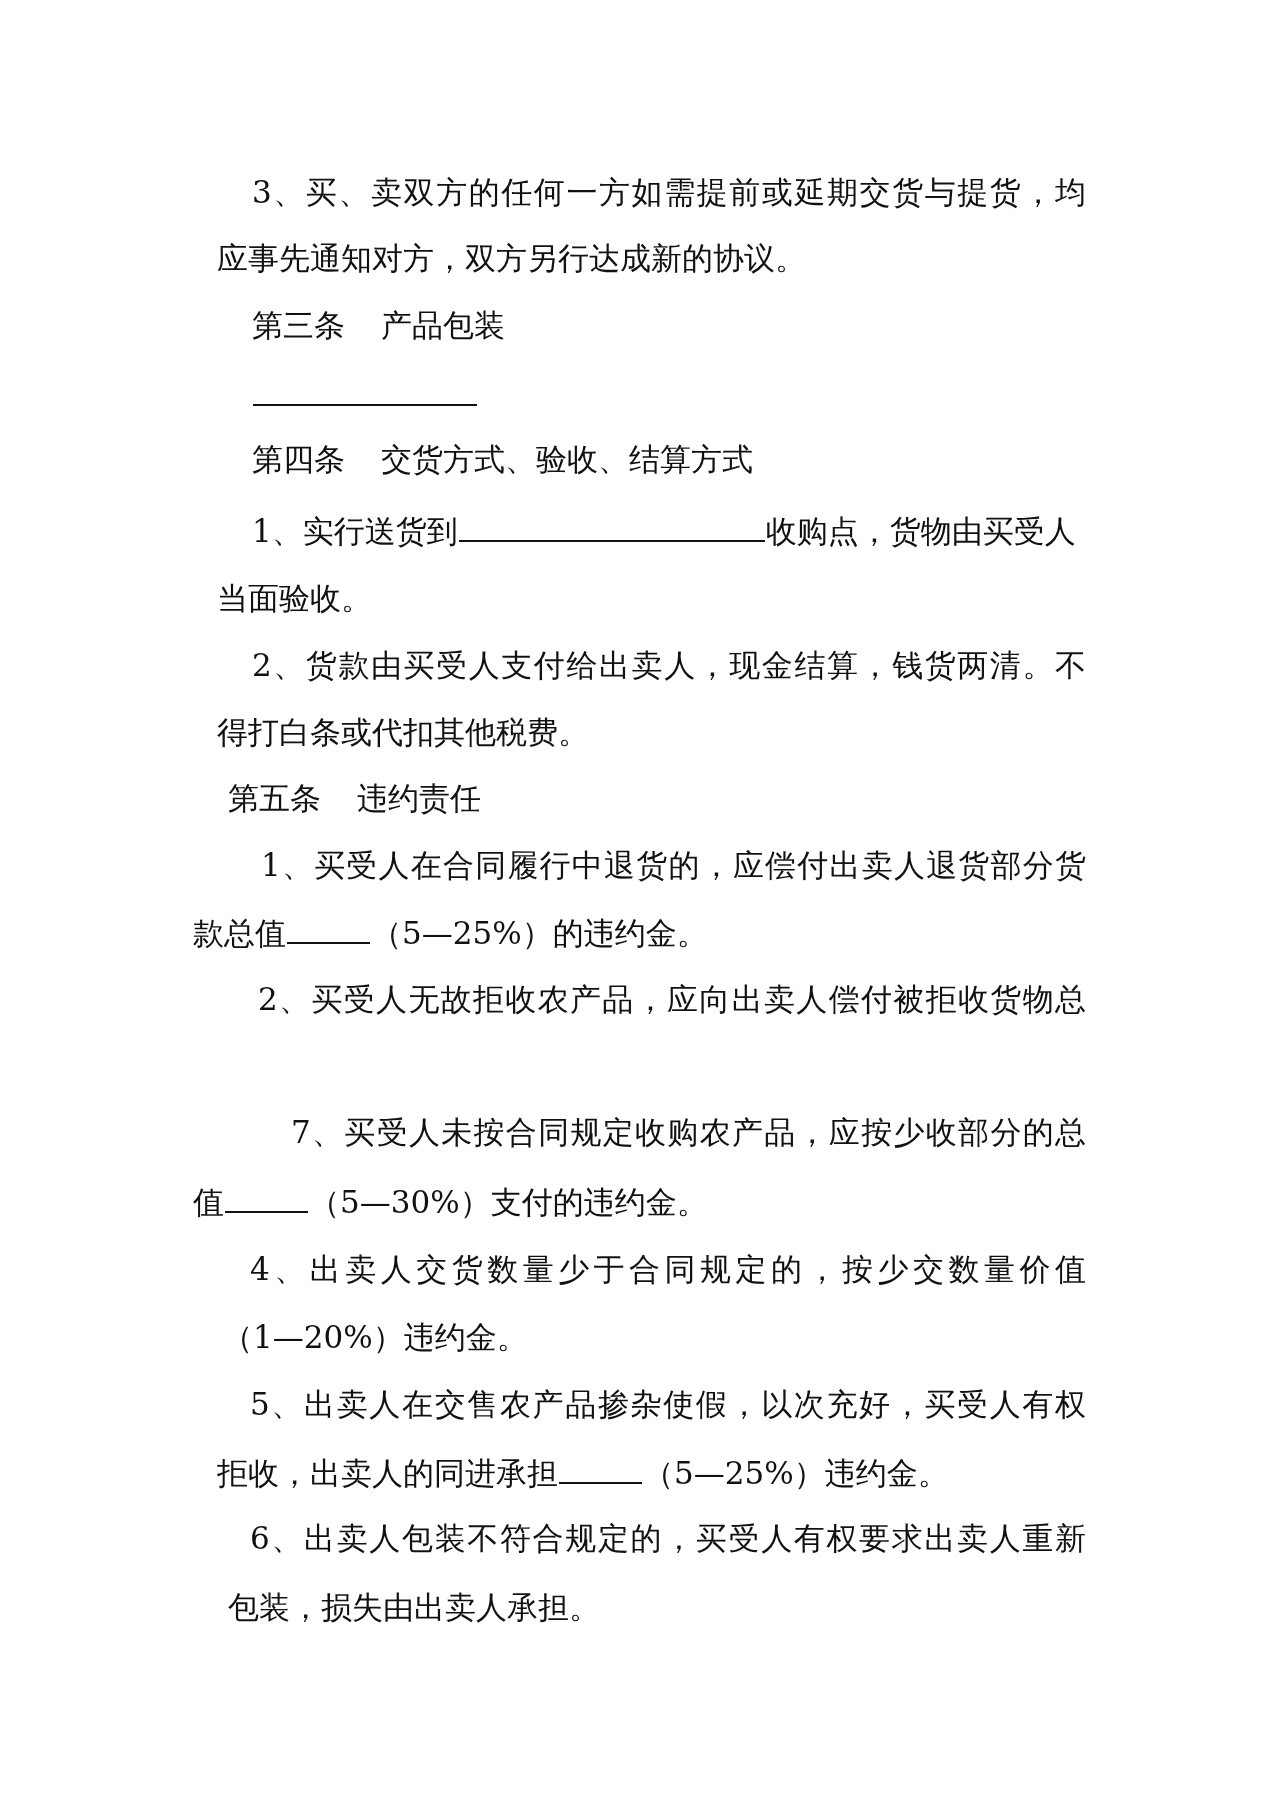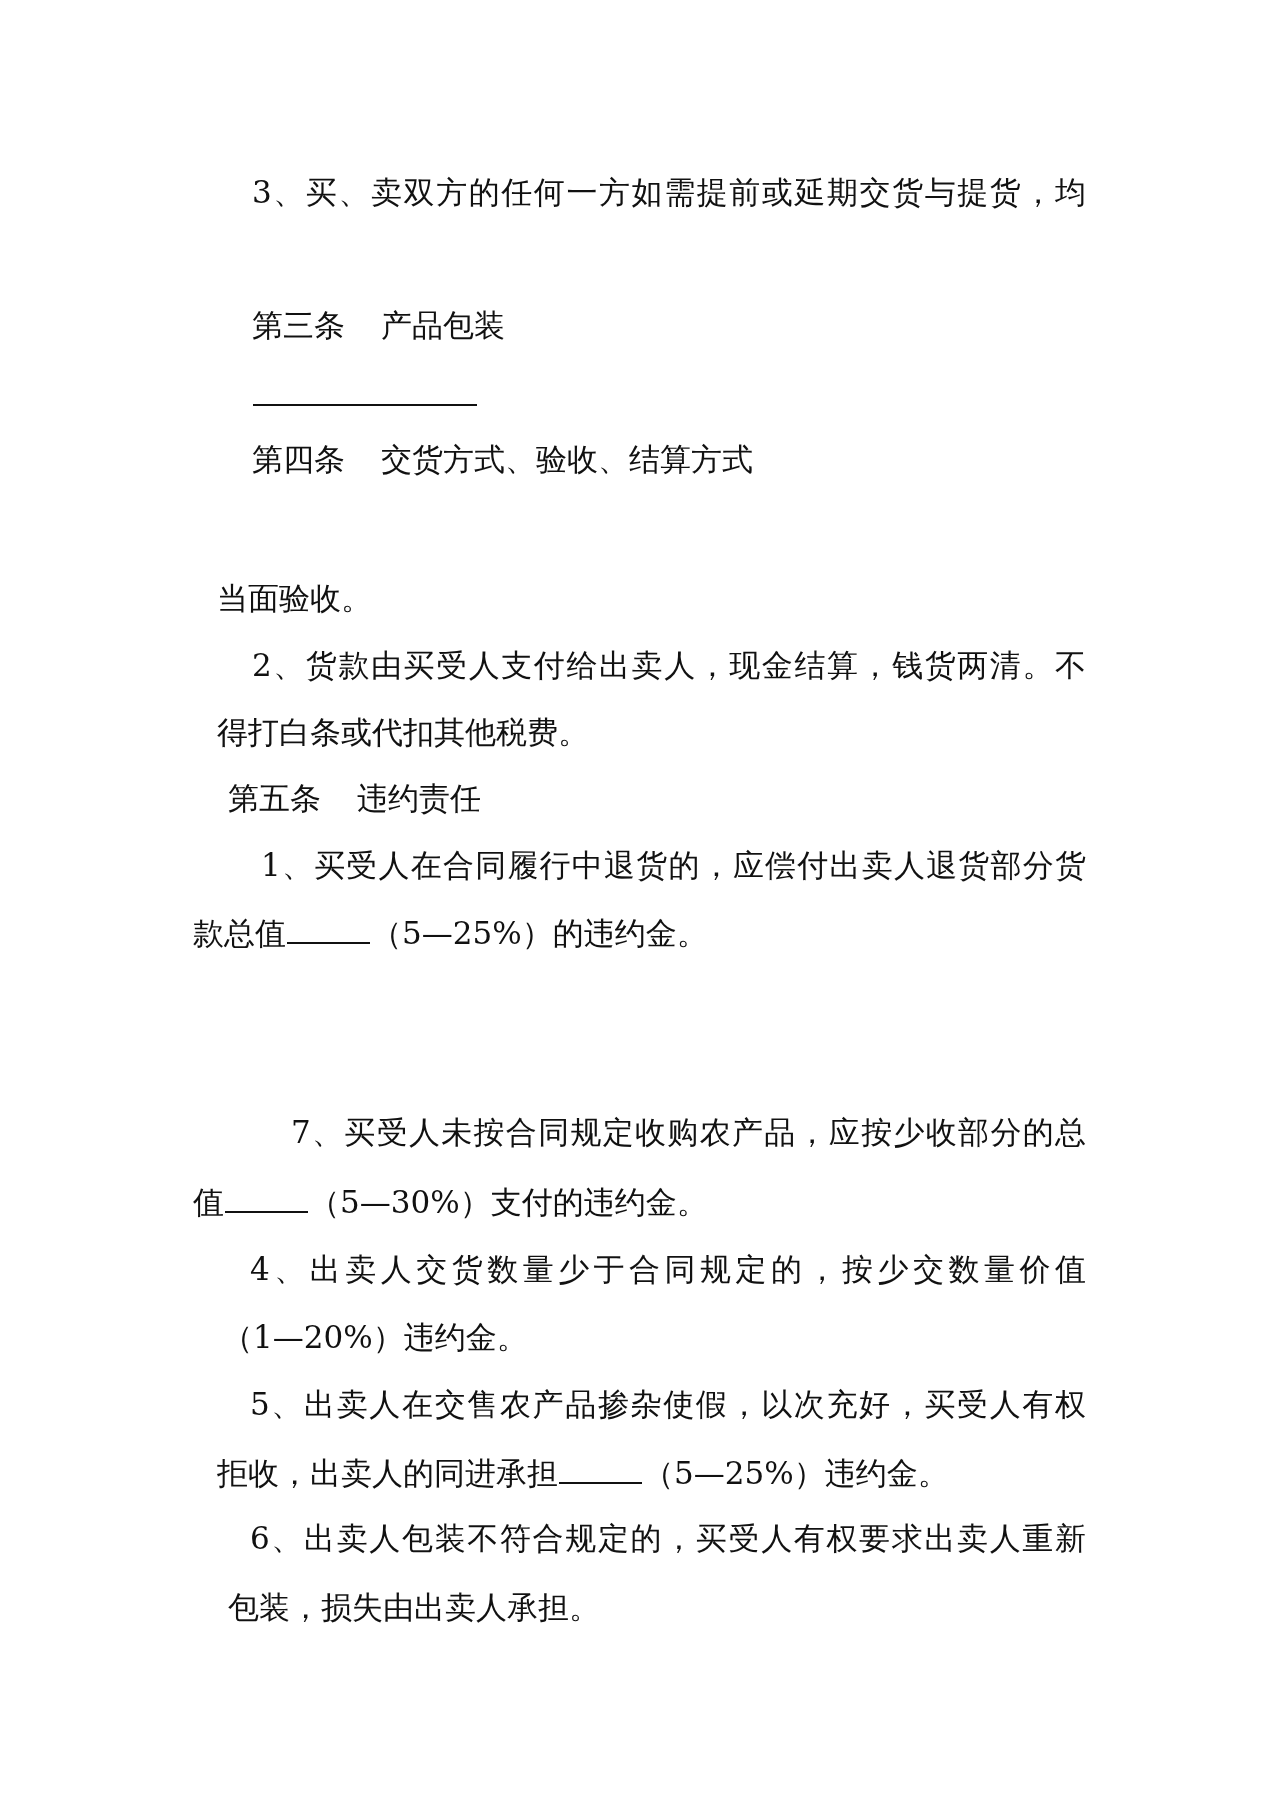--- a/index.html
+++ b/index.html
@@ -10,47 +10,52 @@
   .just { text-align: justify; text-align-last: justify; }
   .blank { display: inline-block; border-bottom: 2px solid #111; height: 30px; vertical-align: baseline; margin: 0 1px; }
   .gap { display: inline-block; width: 36px; }
 </style>
 </head>
 <body>
 
 <div class="page">
 
   <div class="line just" style="left:252px; top:172px; width:834px;">3、买、卖双方的任何一方如需提前或延期交货与提货，均</div>
+  <div class="line" style="left:217px; top:238px;">应事先通知对方，双方另行达成新的协议。</div>
 
   <div class="line" style="left:252px; top:306px;font-family:Liberation Serif, serif;">
     <span>第三条</span><span class="gap"></span><span>产品包装</span>
   </div>
 
   <div class="line" style="left:252px; top:374px;">
     <span class="blank" style="width:224px;"></span>
   </div>
 
   <div class="line" style="left:252px; top:442px;font-family:Liberation Mono, monospace;">
     <span>第四条</span><span class="gap"></span><span>交货方式、验收、结算方式</span>
   </div>
 
+  <div class="line" style="left:252px; top:510px;">
+    <span>1、实行送货到</span><span class="blank" style="width:306px;"></span><span>收购点，货物由买受人</span>
+  </div>
   <div class="line" style="left:217px; top:578px;">当面验收。</div>
 
   <div class="line just" style="left:252px; top:645px; width:834px;">2、货款由买受人支付给出卖人，现金结算，钱货两清。不</div>
   <div class="line" style="left:217px; top:712px;">得打白条或代扣其他税费。</div>
 
   <div class="line" style="left:228px; top:778px;">
     <span>第五条</span><span class="gap"></span><span>违约责任</span>
   </div>
 
   <div class="line just" style="left:261px; top:845px; width:825px;">1、买受人在合同履行中退货的，应偿付出卖人退货部分货</div>
   <div class="line" style="left:193px; top:912px;">
     <span>款总值</span><span class="blank" style="width:83px;"></span><span>（5—25%）的违约金。</span>
   </div>
 
+  <div class="line just" style="left:258px; top:979px; width:828px;">2、买受人无故拒收农产品，应向出卖人偿付被拒收货物总</div>
 
   <div class="line just" style="left:291px; top:1112px; width:795px;">7、买受人未按合同规定收购农产品，应按少收部分的总</div>
   <div class="line" style="left:193px; top:1181px;">
     <span>值</span><span class="blank" style="width:83px;"></span><span>（5—30%）支付的违约金。</span>
   </div>
 
   <div class="line just" style="left:250px; top:1249px; width:836px;">4、出卖人交货数量少于合同规定的，按少交数量价值</div>
   <div class="line" style="left:222px; top:1317px;">（1—20%）违约金。</div>
 
   <div class="line just" style="left:250px; top:1384px; width:836px;">5、出卖人在交售农产品掺杂使假，以次充好，买受人有权</div>

